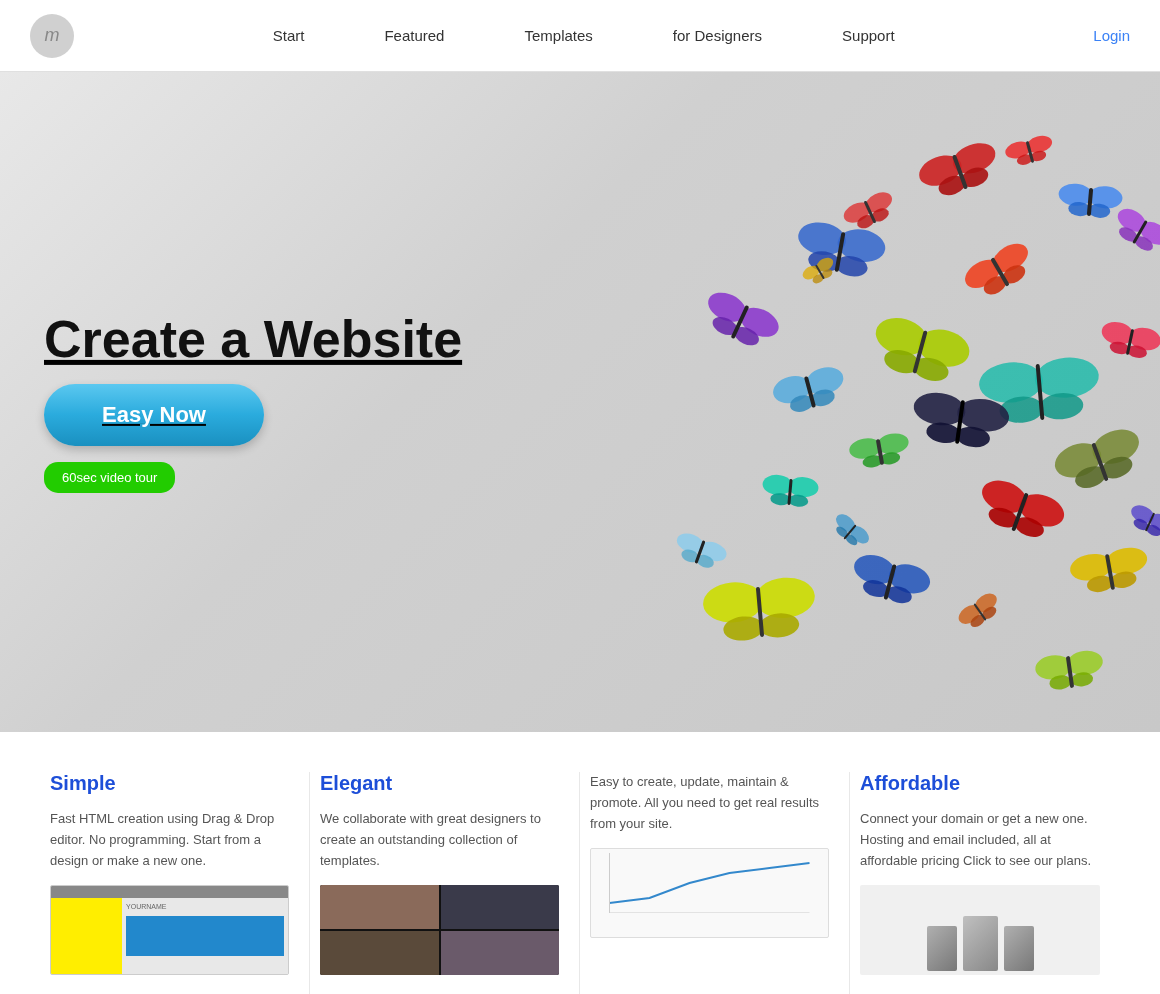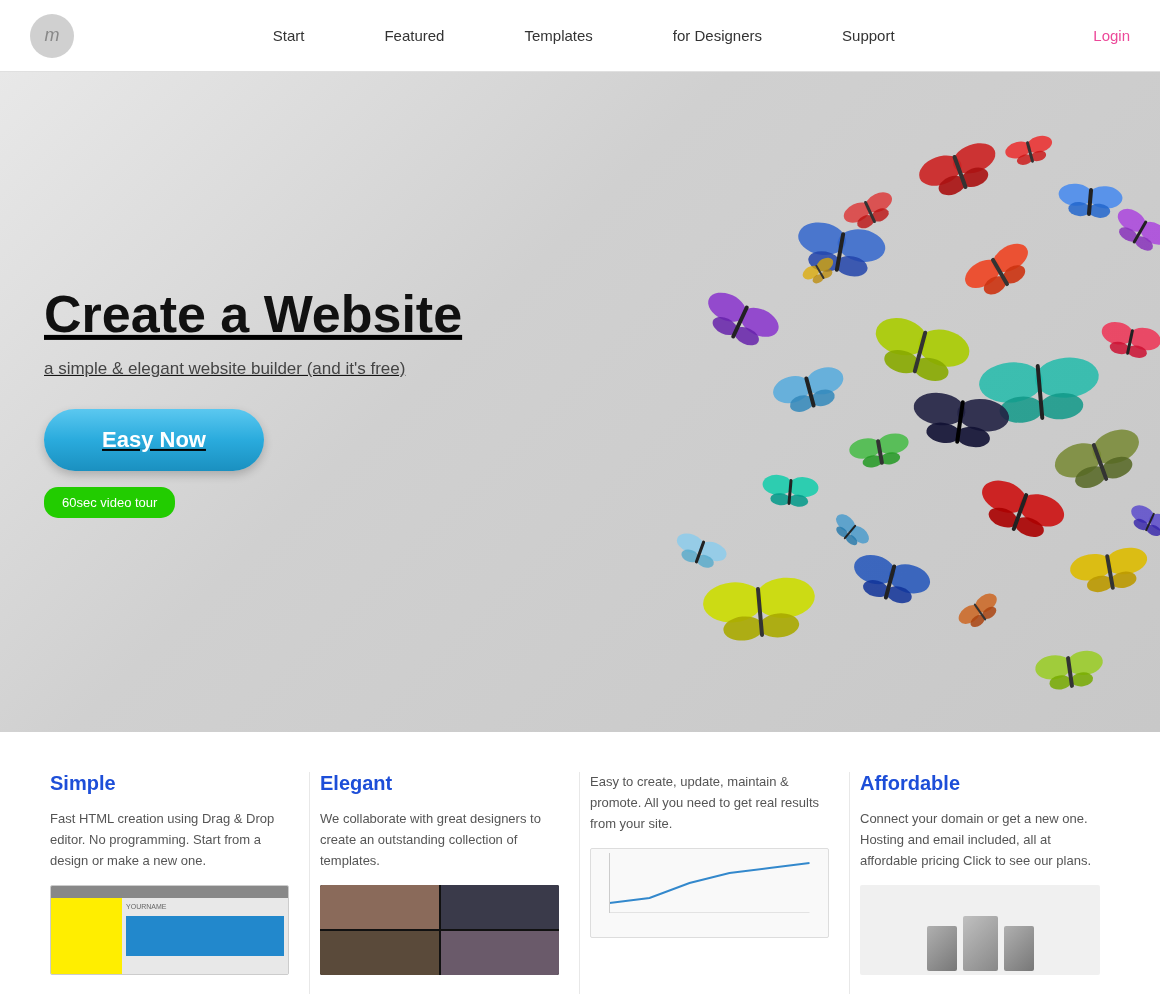--- a/index.html
+++ b/index.html
@@ -27,21 +27,21 @@
       flex: 1;
       justify-content: center;
       gap: 80px;
       list-style: none;
     }
     .nav-links li a {
       text-decoration: none;
       color: #333;
       font-size: 15px;
     }
-    .nav-login { font-size: 15px; color: #ec4899; text-decoration: none; }
+    .nav-login { font-size: 15px; color: #3b82f6; text-decoration: none; }
 
     
     .hero {
       position: relative;
       width: 100%;
       height: 660px;
       background: linear-gradient(135deg, #e8e8e8 0%, #d0d0d0 40%, #c8c8c8 100%);
       overflow: hidden;
     }
     .hero-content {
@@ -209,21 +209,20 @@
     <li><a href="#">Templates</a></li>
     <li><a href="#">for Designers</a></li>
     <li><a href="#">Support</a></li>
   </ul>
   <a class="nav-login" href="#">Login</a>
 </nav>
 
 <section class="hero">
   <div class="hero-content">
     <h1 class="hero-title">Create a Website</h1>
-    <p class="hero-subtitle">a simple &amp; elegant website builder (and it's free)</p>
     <a class="btn-start" href="#">Easy Now</a>
     <a class="btn-video" href="#">60sec video tour</a>
   </div>
 
   <div class="hero-butterflies">
     <svg width="620" height="660" viewBox="0 0 620 660" xmlns="http://www.w3.org/2000/svg">
 
       <g transform="translate(420,100) rotate(-20)">
         <ellipse cx="-18" cy="-8" rx="22" ry="14" fill="#cc2222" opacity="0.9"></ellipse>
         <ellipse cx="18" cy="-8" rx="22" ry="14" fill="#cc2222" opacity="0.9"></ellipse>

